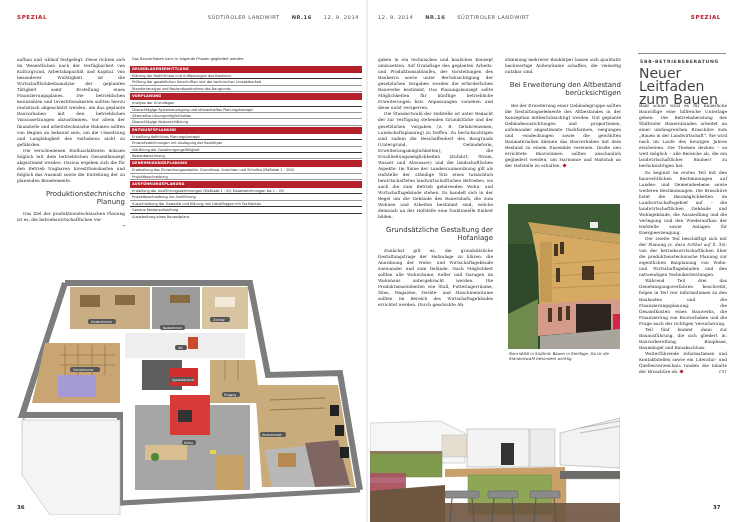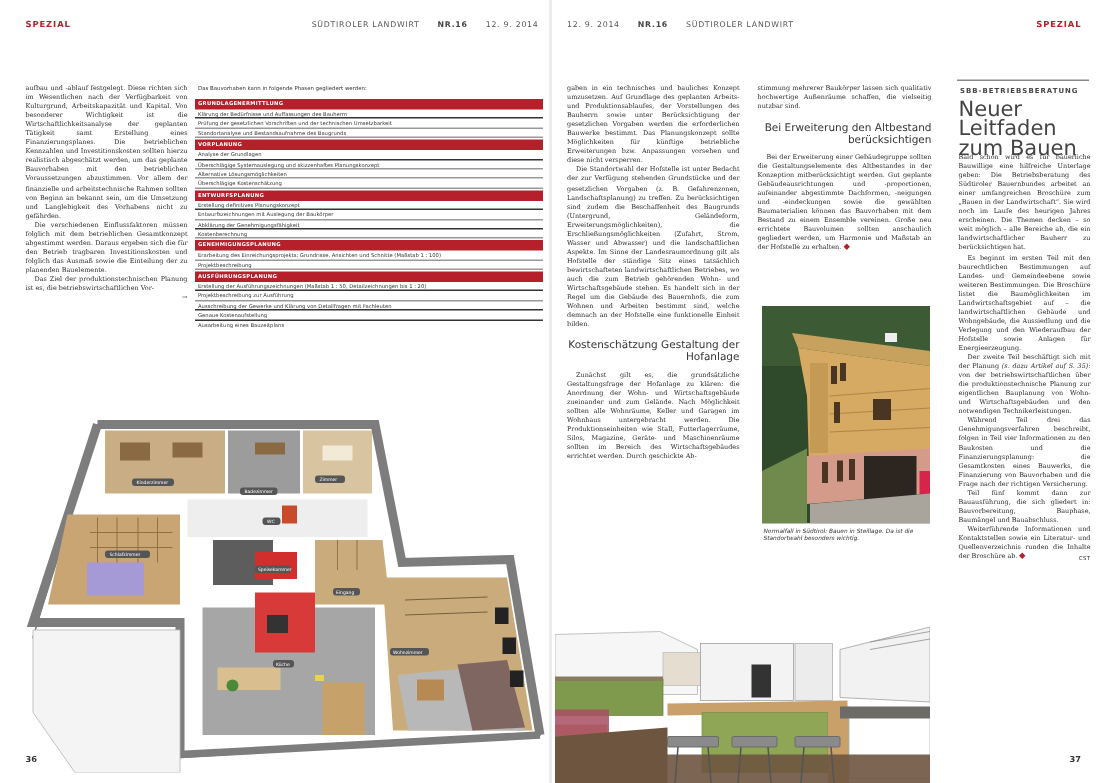--- a/index.html
+++ b/index.html
@@ -54,20 +54,21 @@
   <div class="running-head" style="left:17px;">
     <span class="rubric">SPEZIAL</span>
   </div>
   <div class="running-head" style="right:8px;">
     <span>SÜDTIROLER LANDWIRT</span><span class="sep"></span><b>NR.16</b><span class="sep"></span><span>12. 9. 2014</span>
   </div>
 
   <div class="col" style="left:17px; top:57px; width:108px;">
     <p class="first">aufbau und -ablauf festgelegt. Diese richten sich im Wesentlichen nach der Verfügbarkeit von Kulturgrund, Arbeitskapazität und Kapital. Von besonderer Wichtigkeit ist die Wirtschaftlichkeitsanalyse der geplanten Tätigkeit samt Erstellung eines Finanzierungsplanes. Die betrieblichen Kennzahlen und Investitionskosten sollten hierzu realistisch abgeschätzt werden, um das geplante Bauvorhaben mit den betrieblichen Voraussetzungen abzustimmen. Vor allem der finanzielle und arbeitstechnische Rahmen sollten von Beginn an bekannt sein, um die Umsetzung und Langlebigkeit des Vorhabens nicht zu gefährden.</p>
     <p>Die verschiedenen Einflussfaktoren müssen folglich mit dem betrieblichen Gesamtkonzept abgestimmt werden. Daraus ergeben sich die für den Betrieb tragbaren Investitionskosten und folglich das Ausmaß sowie die Einteilung der zu planenden Bauelemente.</p>
+    <h3>Produktionstechnische Planung</h3>
     <p>Das Ziel der produktionstechnischen Planung ist es, die betriebswirtschaftlichen Vor-</p>
     <div style="text-align:right;">→</div>
   </div>
 
   <div class="phases">
     <div class="intro">Das Bauvorhaben kann in folgende Phasen gegliedert werden:</div>
 
     <div class="phase-head">GRUNDLAGENERMITTLUNG</div>
     <div class="phase-item">Klärung der Bedürfnisse und Auffassungen des Bauherrn</div>
     <div class="phase-item light">Prüfung der gesetzlichen Vorschriften und der technischen Umsetzbarkeit</div>
@@ -189,21 +190,21 @@
 <div class="running-head" style="left:378px;">
   <span>12. 9. 2014</span><span class="sep"></span><b>NR.16</b><span class="sep"></span><span>SÜDTIROLER LANDWIRT</span>
 </div>
 <div class="running-head" style="right:14px;">
   <span class="rubric">SPEZIAL</span>
 </div>
 
 <div class="col" style="left:378px; top:57px; width:115px;">
   <p class="first">gaben in ein technisches und bauliches Konzept umzusetzen. Auf Grundlage des geplanten Arbeits- und Produktionsablaufes, der Vorstellungen des Bauherrn sowie unter Berücksichtigung der gesetzlichen Vorgaben werden die erforderlichen Bauwerke bestimmt. Das Planungskonzept sollte Möglichkeiten für künftige betriebliche Erweiterungen bzw. Anpassungen vorsehen und diese nicht versperren.</p>
   <p>Die Standortwahl der Hofstelle ist unter Bedacht der zur Verfügung stehenden Grundstücke und der gesetzlichen Vorgaben (z. B. Gefahrenzonen, Landschaftsplanung) zu treffen. Zu berücksichtigen sind zudem die Beschaffenheit des Baugrunds (Untergrund, Geländeform, Erweiterungsmöglichkeiten), die Erschließungsmöglichkeiten (Zufahrt, Strom, Wasser und Abwasser) und die landschaftlichen Aspekte. Im Sinne der Landesraumordnung gilt als Hofstelle der ständige Sitz eines tatsächlich bewirtschafteten landwirtschaftlichen Betriebes, wo auch die zum Betrieb gehörenden Wohn- und Wirtschaftsgebäude stehen. Es handelt sich in der Regel um die Gebäude des Bauernhofs, die zum Wohnen und Arbeiten bestimmt sind, welche demnach an der Hofstelle eine funktionelle Einheit bilden.</p>
-  <h3>Kostenschätzung Gestaltung der Hofanlage</h3>
+  <h3>Grundsätzliche Gestaltung der Hofanlage</h3>
   <p>Zunächst gilt es, die grundsätzliche Gestaltungsfrage der Hofanlage zu klären: die Anordnung der Wohn- und Wirtschaftsgebäude zueinander und zum Gelände. Nach Möglichkeit sollten alle Wohnräume, Keller und Garagen im Wohnhaus untergebracht werden. Die Produktionseinheiten wie Stall, Futterlagerräume, Silos, Magazine, Geräte- und Maschinenräume sollten im Bereich des Wirtschaftsgebäudes errichtet werden. Durch geschickte Ab-</p>
 </div>
 
 <div class="col" style="left:505px; top:57px; width:116px;">
   <p class="first">stimmung mehrerer Baukörper lassen sich qualitativ hochwertige Außenräume schaffen, die vielseitig nutzbar sind.</p>
   <h3>Bei Erweiterung den Altbestand berücksichtigen</h3>
   <p><span>Bei der Erweiterung einer Gebäudegruppe sollten die Gestaltungselemente des Altbestandes in der Konzeption mitberücksichtigt werden. Gut geplante Gebäudeausrichtungen und -proportionen, aufeinander abgestimmte Dachformen, -neigungen und -eindeckungen sowie die gewählten Baumaterialien können das Bauvorhaben mit dem Bestand zu einem Ensemble vereinen. Große neu errichtete Bauvolumen sollten anschaulich gegliedert werden, um Harmonie und Maßstab an der Hofstelle zu erhalten.</span><span class="endmark"></span></p>
 </div>
 
 <svg class="photo" viewBox="0 0 112 145">

